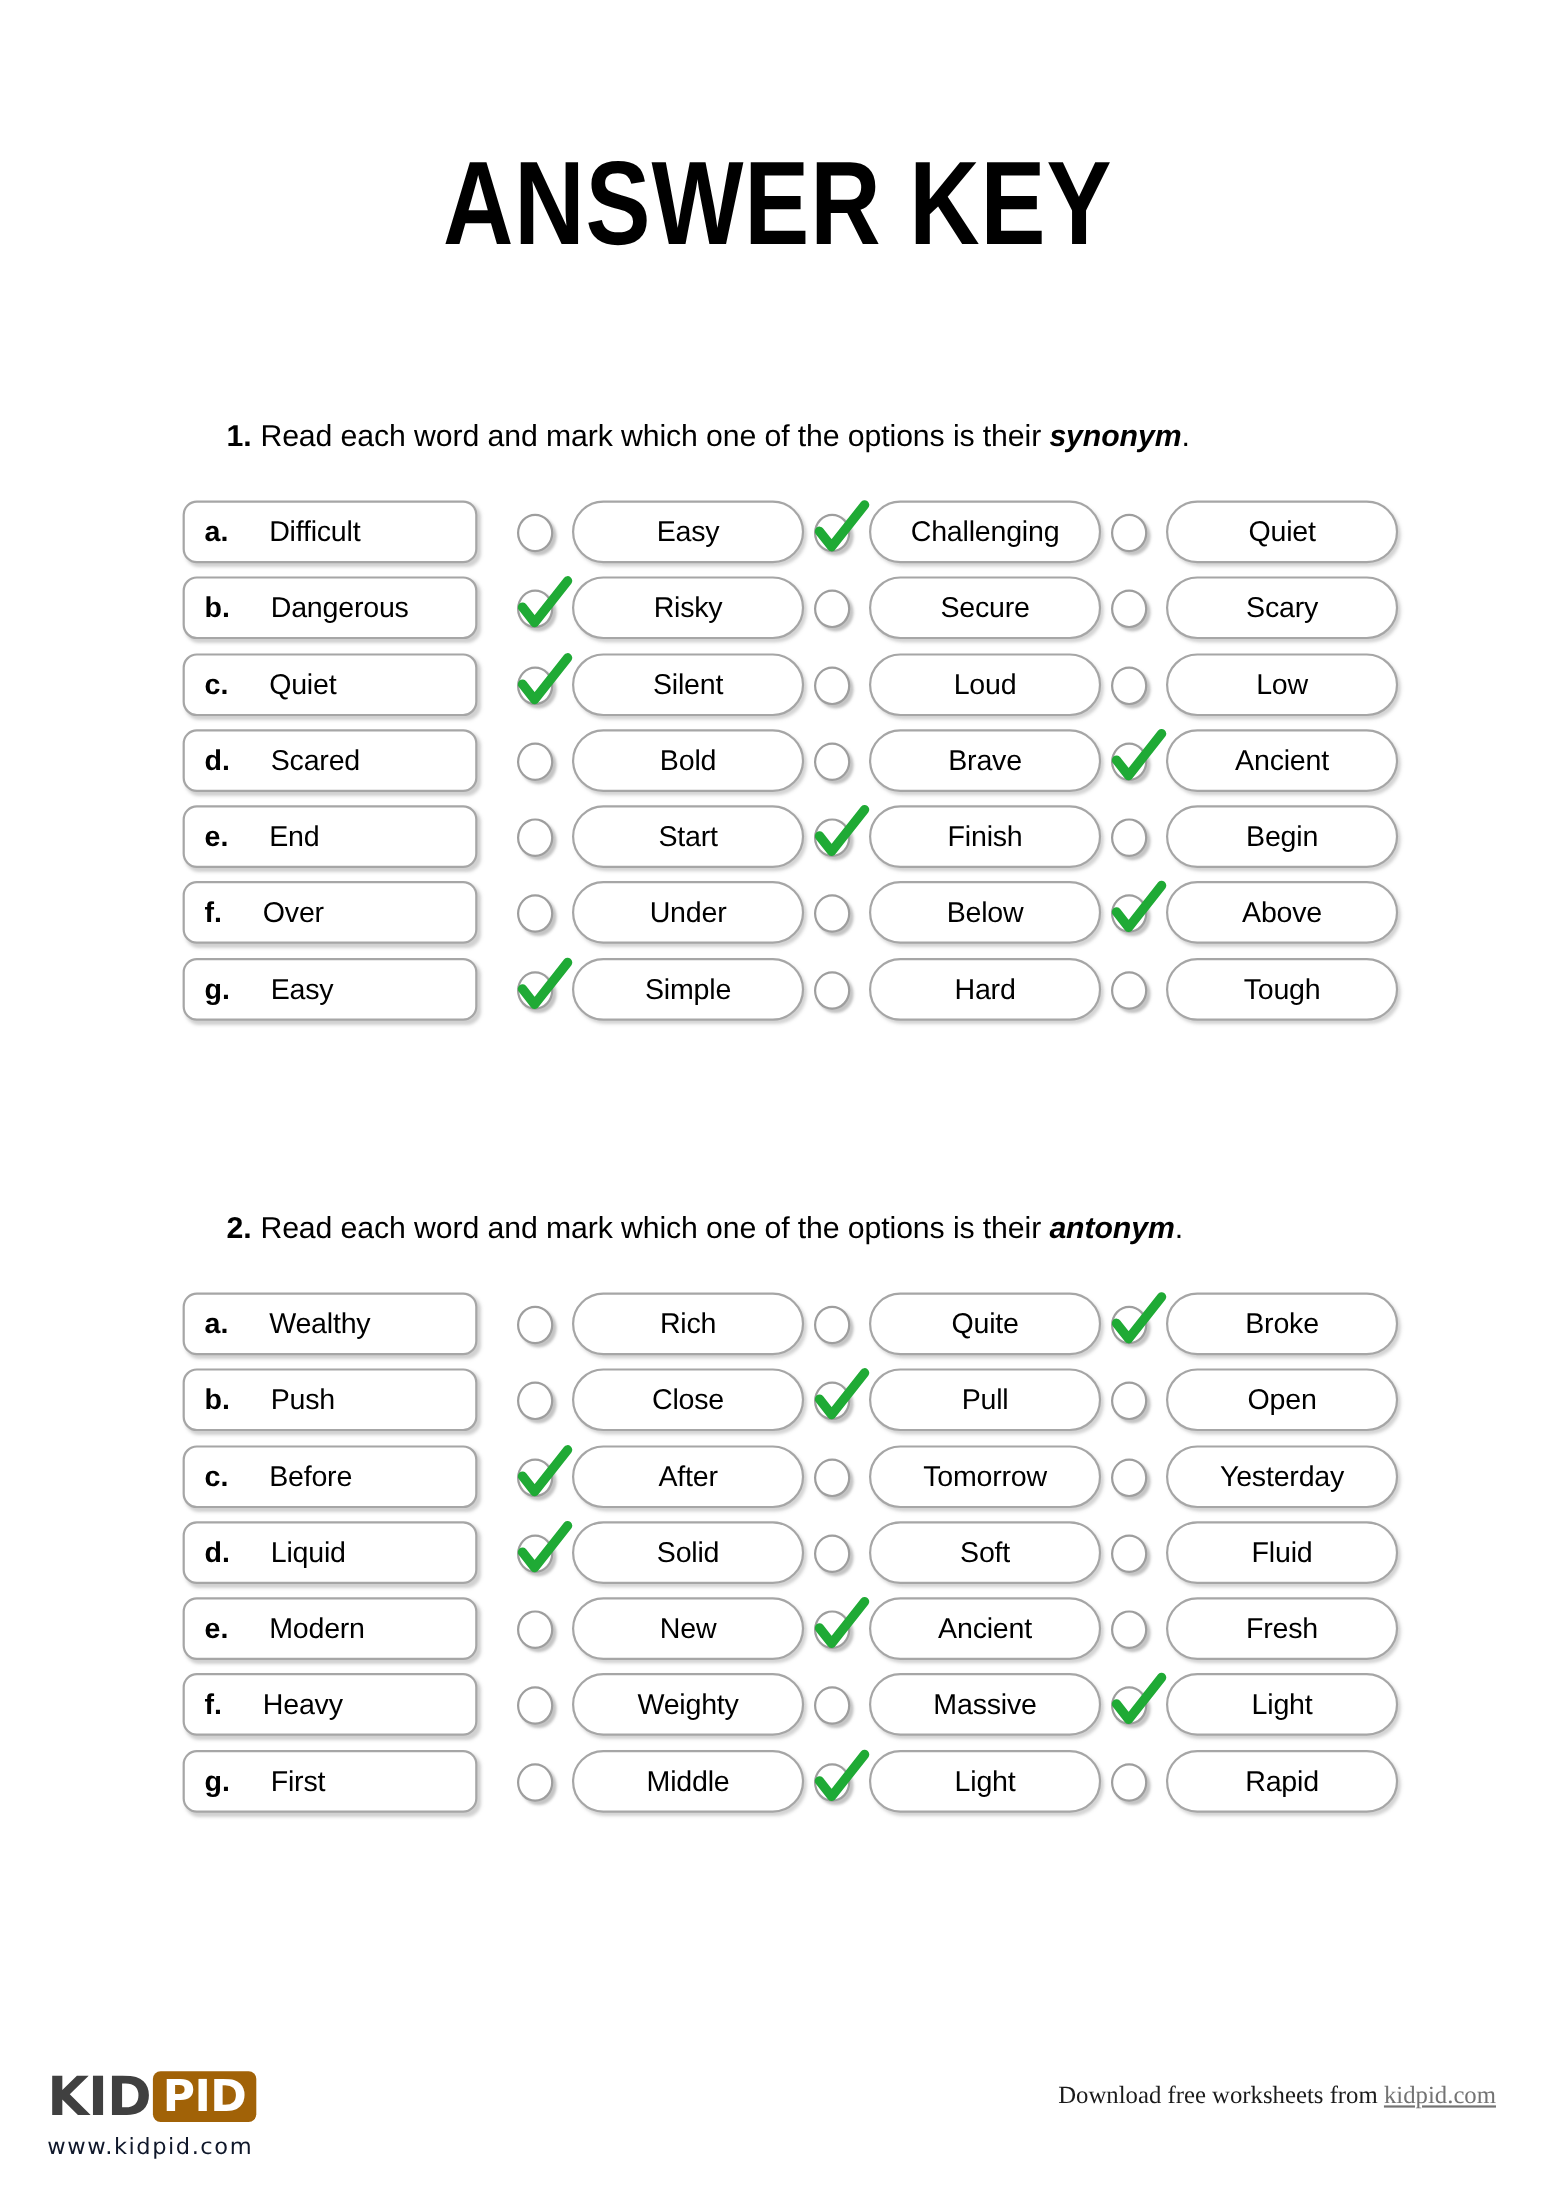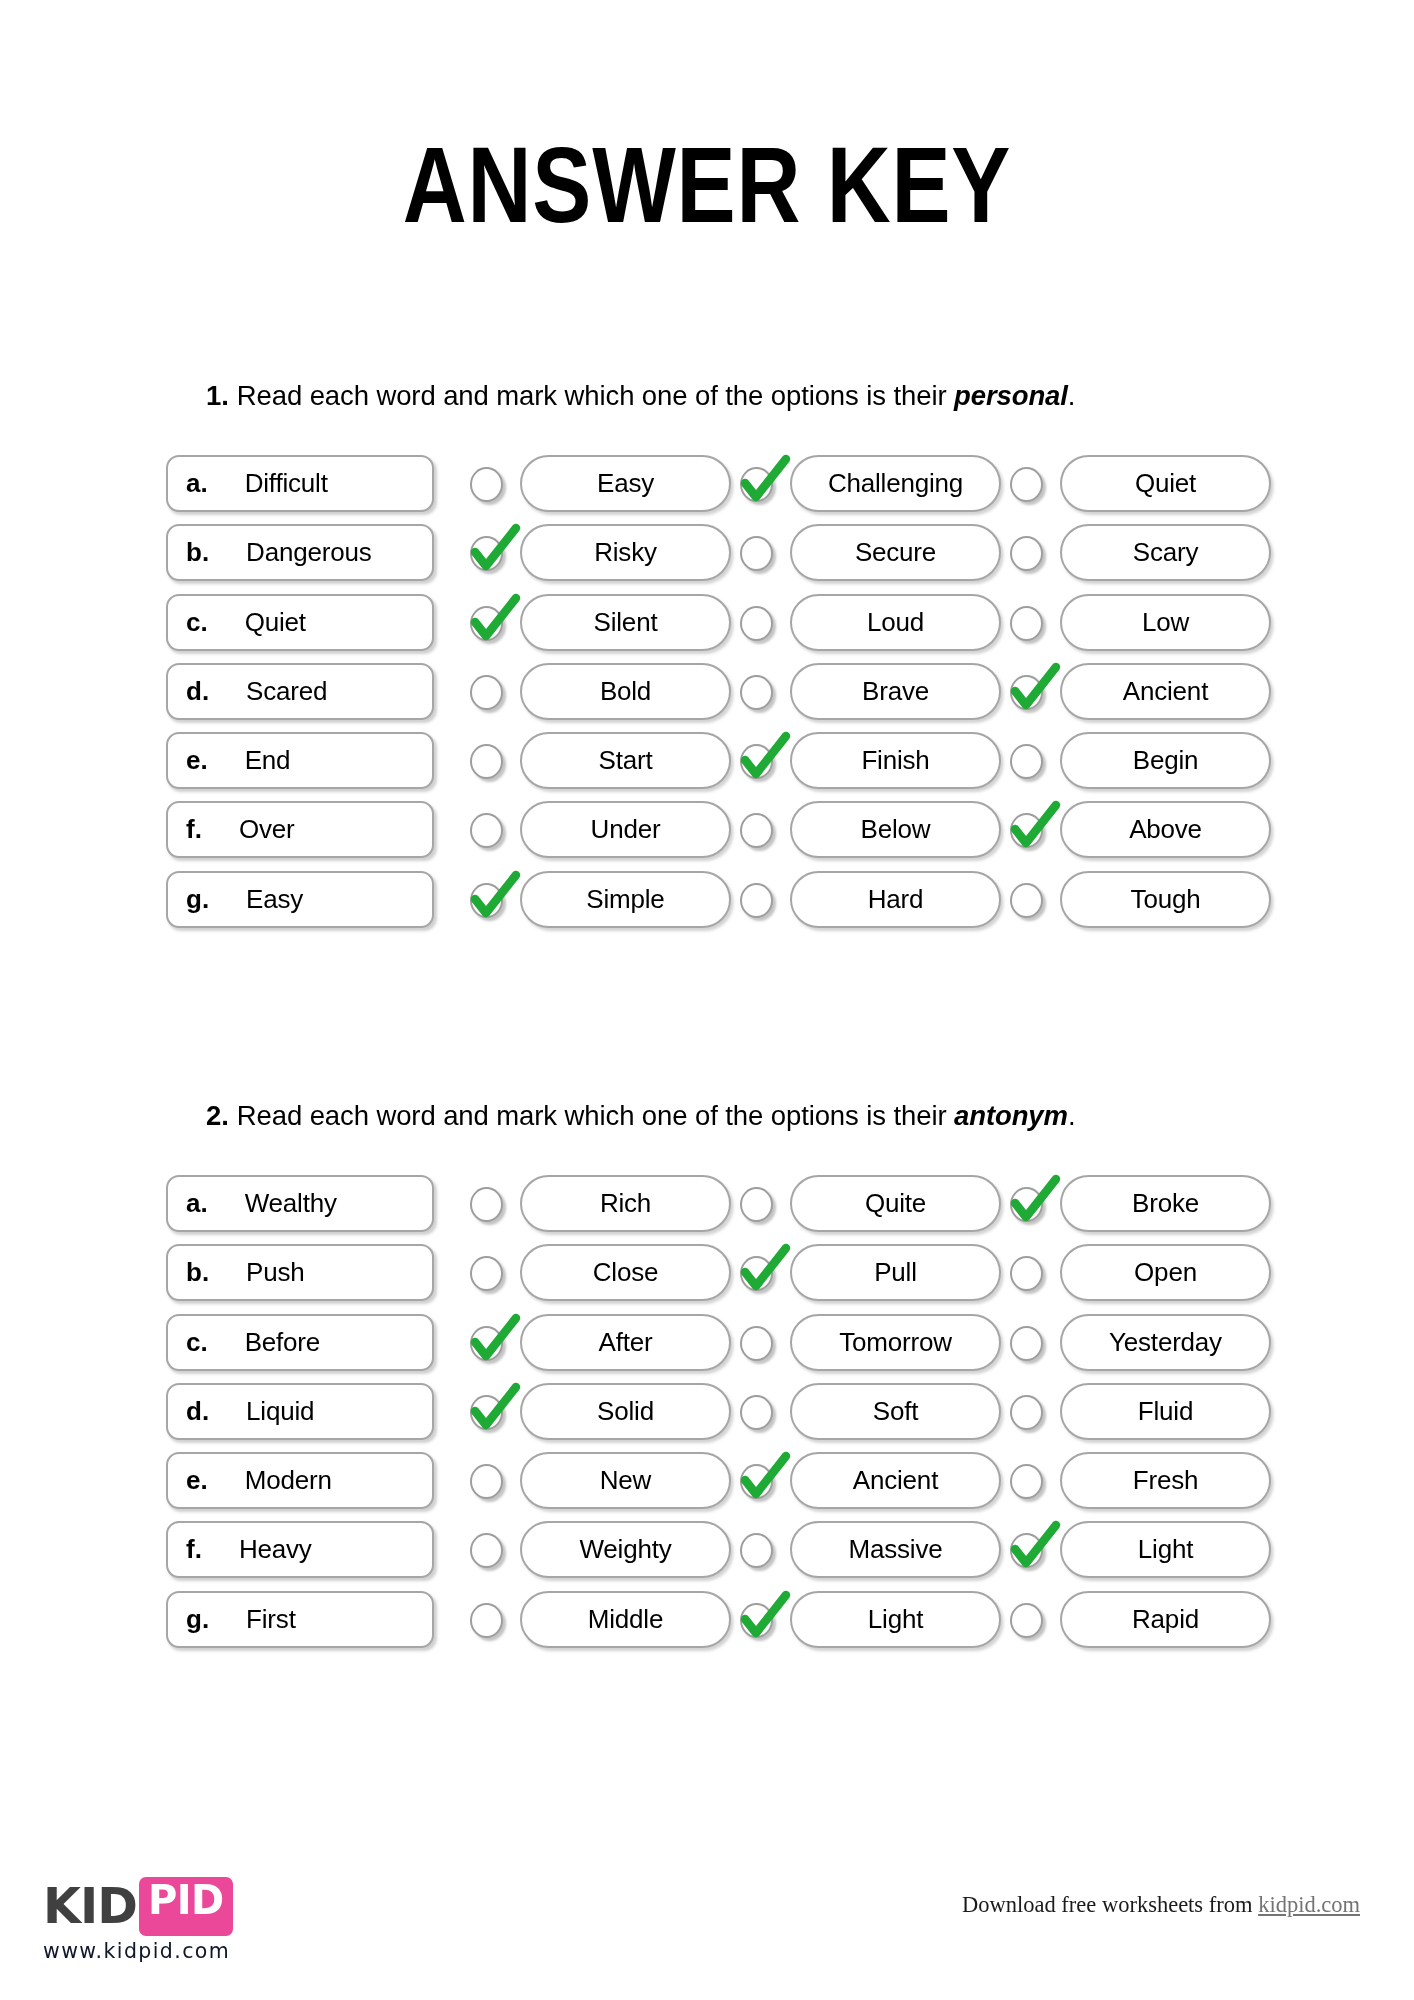--- a/index.html
+++ b/index.html
@@ -172,23 +172,23 @@
   }
   .logo-kid {
     font-family: "DejaVu Sans", sans-serif;
     font-weight: 700;
     font-size: 49px;
     color: #404040;
     letter-spacing: -1px;
     line-height: 1;
   }
   .logo-pid-wrap {
-    background: #ec4899;
+    background: #a16207;
     border-radius: 7px;
-    padding: 3px 9px 16px 9px;
+    padding: 3px 9px 3px 9px;
     margin-left: 2px;
   }
   .logo-pid {
     font-family: "DejaVu Sans", sans-serif;
     font-weight: 700;
     font-size: 40px;
     color: #ffffff;
     letter-spacing: -0.5px;
     line-height: 1;
   }
@@ -217,21 +217,21 @@
   }
 </style>
 </head>
 <body>
 
 <div class="title">
   <span class="title-first">Answer Key</span>
 </div>
 
 <div class="instruction" id="instr-1">
-  <span class="num">1.</span><span>Read each word and mark which one of the options is their </span><span class="kw">personal</span><span>.</span>
+  <span class="num">1.</span><span>Read each word and mark which one of the options is their </span><span class="kw">synonym</span><span>.</span>
 </div>
 <div class="rows" id="rows-1">
     <div class="row">
       <div class="wordbox">
         <span class="letter">a.</span>
         <span class="word">Difficult</span>
       </div>
       <div class="opt opt-0">
         <div class="bubble"></div>
         <div class="pill">

